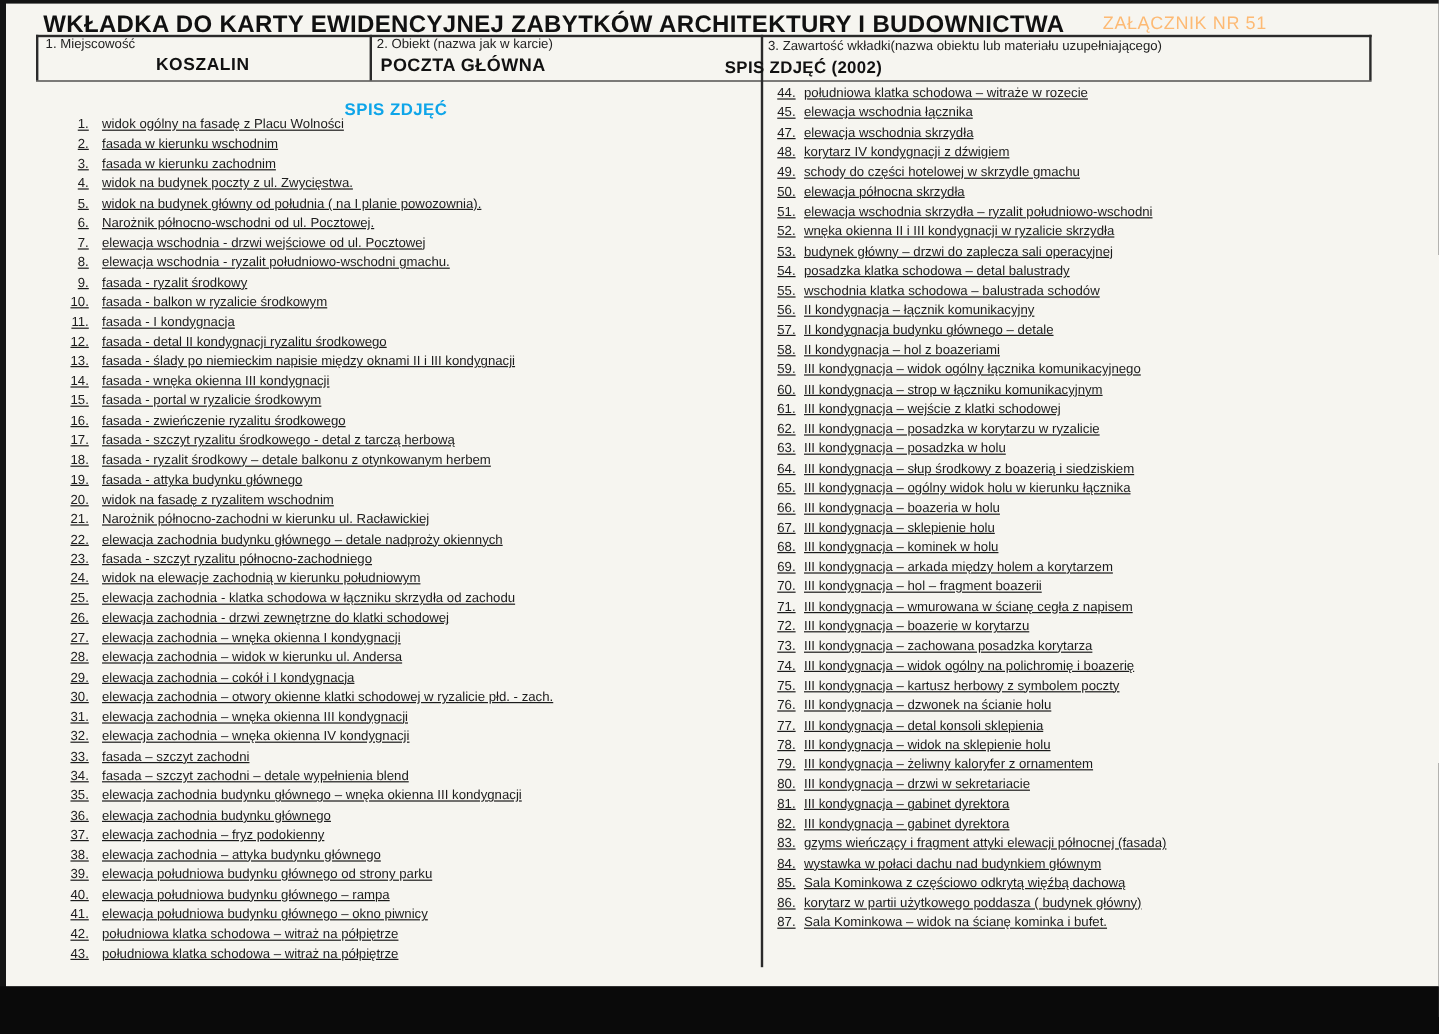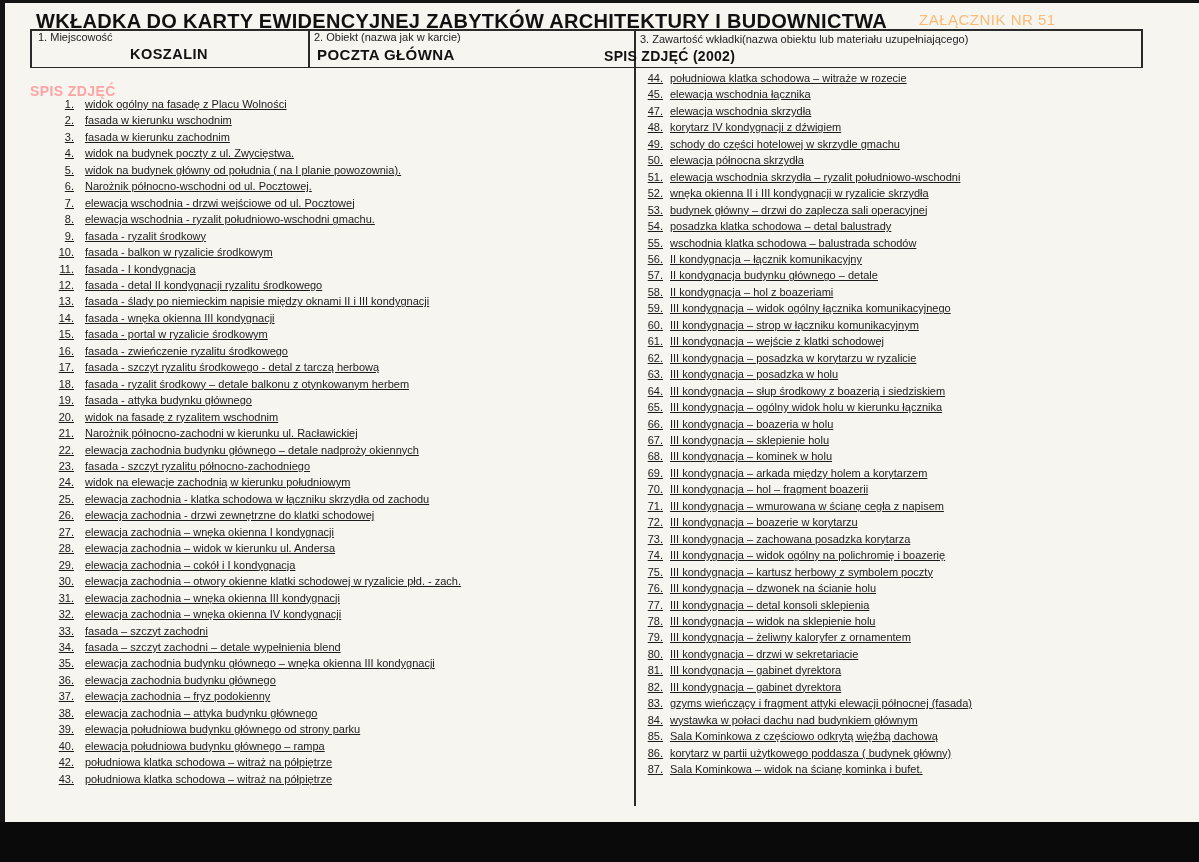--- a/index.html
+++ b/index.html
@@ -22,22 +22,22 @@
     position:absolute;left:919px;top:11px;
     font-size:15px;font-weight:normal;letter-spacing:.5px;color:#fdba74;
     white-space:nowrap;
   }
   .hline{position:absolute;height:0;border-top:2px solid #2a2a2a;}
   .vline{position:absolute;width:0;border-left:2px solid #2a2a2a;}
   .thin{border-top-width:1.5px;}
   .field-label{position:absolute;font-size:11px;color:#222;white-space:nowrap;}
   .field-value{position:absolute;font-weight:bold;color:#111;white-space:nowrap;}
   .list-heading{
-    position:absolute;left:30px;top:83px;width:600px;
-    font-size:14px;font-weight:bold;letter-spacing:.4px;color:#fca5a5;
+    position:absolute;left:30px;top:83px;width:600px;text-align:center;
+    font-size:14px;font-weight:bold;letter-spacing:.4px;color:#0ea5e9;
   }
   ol.plist{
     position:absolute;margin:0;padding:0;list-style:none;
     font-size:11px;color:#1c1c1c;text-decoration:underline;
   }
   #list-left{left:42px;top:96px;width:588px;}
   #list-right{left:638px;top:70px;width:552px;}
   ol.plist li{display:flex;line-height:16.45px;white-space:nowrap;}
   #list-left .num{width:32px;min-width:32px;text-align:right;margin-right:11px;}
   #list-right .num{width:25px;min-width:25px;text-align:right;margin-right:7px;}
@@ -225,20 +225,24 @@
       </li>
       <li>
         <span class="num">39.</span>
         <span class="txt">elewacja południowa budynku głównego od strony parku</span>
       </li>
       <li>
         <span class="num">40.</span>
         <span class="txt">elewacja południowa budynku głównego – rampa</span>
       </li>
       <li>
+        <span class="num">41.</span>
+        <span class="txt">elewacja południowa budynku głównego – okno piwnicy</span>
+      </li>
+      <li>
         <span class="num">42.</span>
         <span class="txt">południowa klatka schodowa – witraż na półpiętrze</span>
       </li>
       <li>
         <span class="num">43.</span>
         <span class="txt">południowa klatka schodowa – witraż na półpiętrze</span>
       </li>
     </ol>
   <ol class="plist" id="list-right">
       <li>

